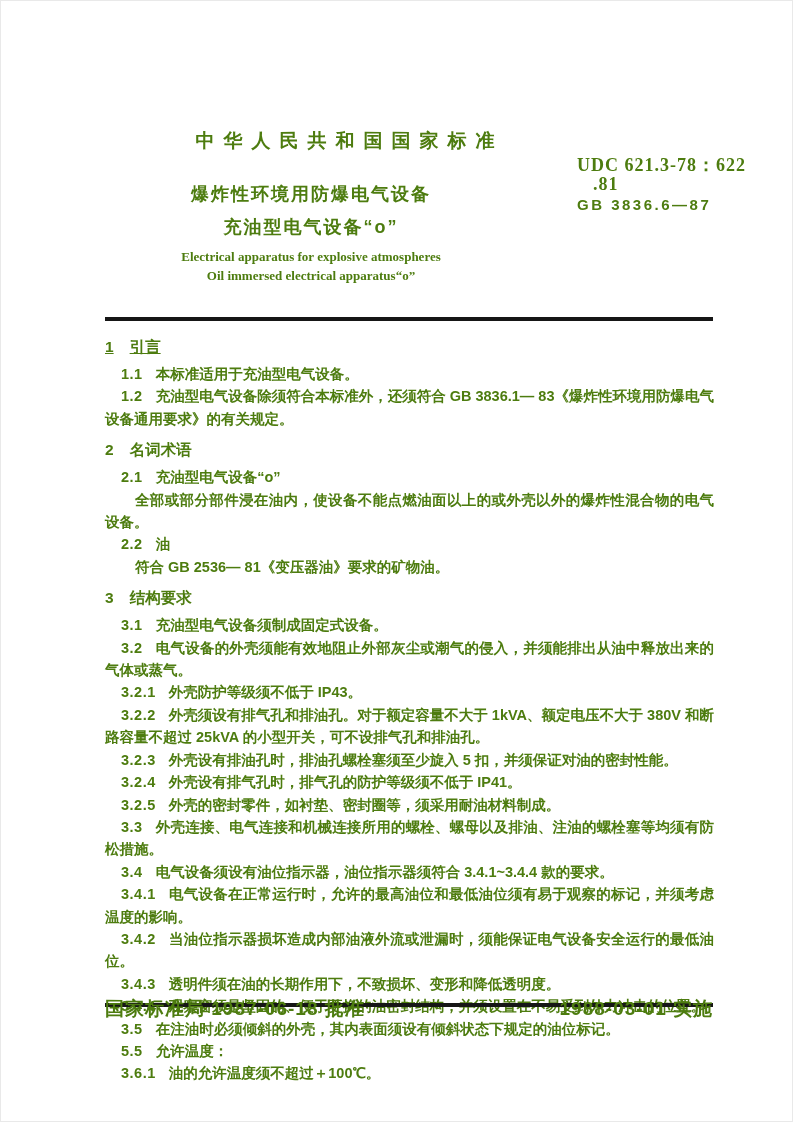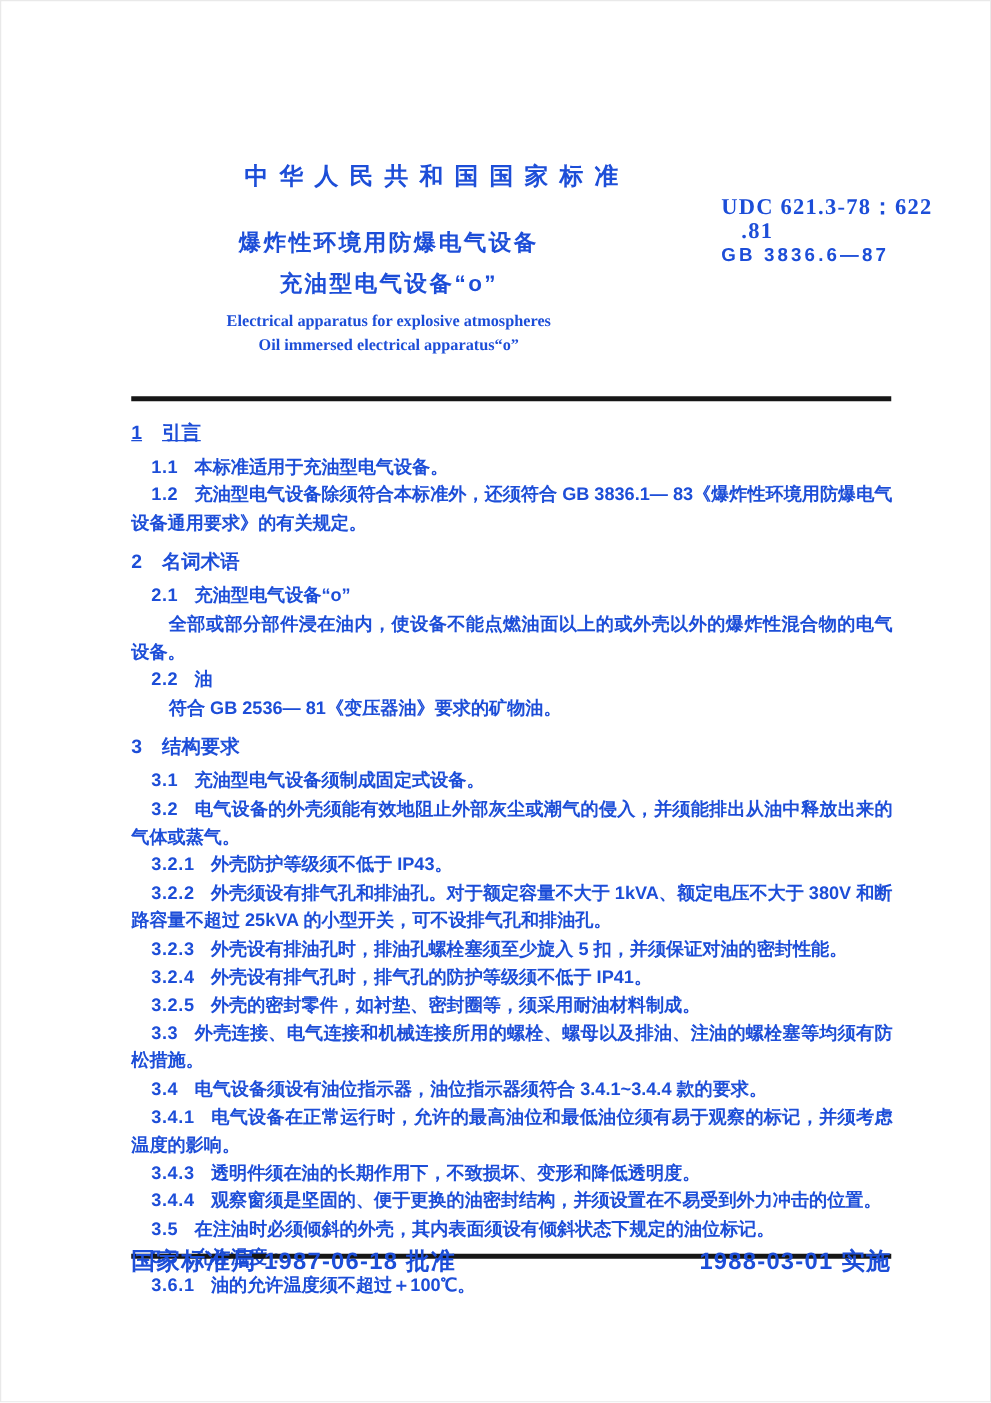--- a/index.html
+++ b/index.html
@@ -3,21 +3,21 @@
 <meta charset="utf-8">
 <style>
   * { margin:0; padding:0; box-sizing:border-box; }
   html,body { background:#ffffff; }
   body { font-family:"Liberation Sans", sans-serif; }
 
   .page {
     position:relative;
     width:793px; height:1122px;
     background:#ffffff;
-    color:#1d4ed8;
+    color:#4d7c0f;
     overflow:hidden;
     box-shadow:inset 0 0 0 1px #e9e9e9;
   }
 
   
   .header { position:absolute; left:105px; top:128px; width:608px; }
 
   .std-label {
     position:absolute; top:0; left:0; width:480px;
     text-align:center;
@@ -136,20 +136,21 @@
       <p class="clause"><span class="clause-num">3.1</span><span>充油型电气设备须制成固定式设备。</span></p>
       <p class="clause"><span class="clause-num">3.2</span><span>电气设备的外壳须能有效地阻止外部灰尘或潮气的侵入，并须能排出从油中释放出来的气体或蒸气。</span></p>
       <p class="clause"><span class="clause-num">3.2.1</span><span>外壳防护等级须不低于 IP43。</span></p>
       <p class="clause"><span class="clause-num">3.2.2</span><span>外壳须设有排气孔和排油孔。对于额定容量不大于 1kVA、额定电压不大于 380V 和断路容量不超过 25kVA 的小型开关，可不设排气孔和排油孔。</span></p>
       <p class="clause"><span class="clause-num">3.2.3</span><span>外壳设有排油孔时，排油孔螺栓塞须至少旋入 5 扣，并须保证对油的密封性能。</span></p>
       <p class="clause"><span class="clause-num">3.2.4</span><span>外壳设有排气孔时，排气孔的防护等级须不低于 IP41。</span></p>
       <p class="clause"><span class="clause-num">3.2.5</span><span>外壳的密封零件，如衬垫、密封圈等，须采用耐油材料制成。</span></p>
       <p class="clause"><span class="clause-num">3.3</span><span>外壳连接、电气连接和机械连接所用的螺栓、螺母以及排油、注油的螺栓塞等均须有防松措施。</span></p>
       <p class="clause"><span class="clause-num">3.4</span><span>电气设备须设有油位指示器，油位指示器须符合 3.4.1~3.4.4 款的要求。</span></p>
       <p class="clause"><span class="clause-num">3.4.1</span><span>电气设备在正常运行时，允许的最高油位和最低油位须有易于观察的标记，并须考虑温度的影响。</span></p>
+      <p class="clause"><span class="clause-num">3.4.2</span><span>当油位指示器损坏造成内部油液外流或泄漏时，须能保证电气设备安全运行的最低油位。</span></p>
       <p class="clause"><span class="clause-num">3.4.3</span><span>透明件须在油的长期作用下，不致损坏、变形和降低透明度。</span></p>
       <p class="clause"><span class="clause-num">3.4.4</span><span>观察窗须是坚固的、便于更换的油密封结构，并须设置在不易受到外力冲击的位置。</span></p>
       <p class="clause"><span class="clause-num">3.5</span><span>在注油时必须倾斜的外壳，其内表面须设有倾斜状态下规定的油位标记。</span></p>
       <p class="clause"><span class="clause-num">5.5</span><span>允许温度：</span></p>
       <p class="clause"><span class="clause-num">3.6.1</span><span>油的允许温度须不超过＋100℃。</span></p>
     </div>
 
   <div class="footer-rule"></div>
   <div class="footer">
     <span>国家标准局 1987-06-18 批准</span>

